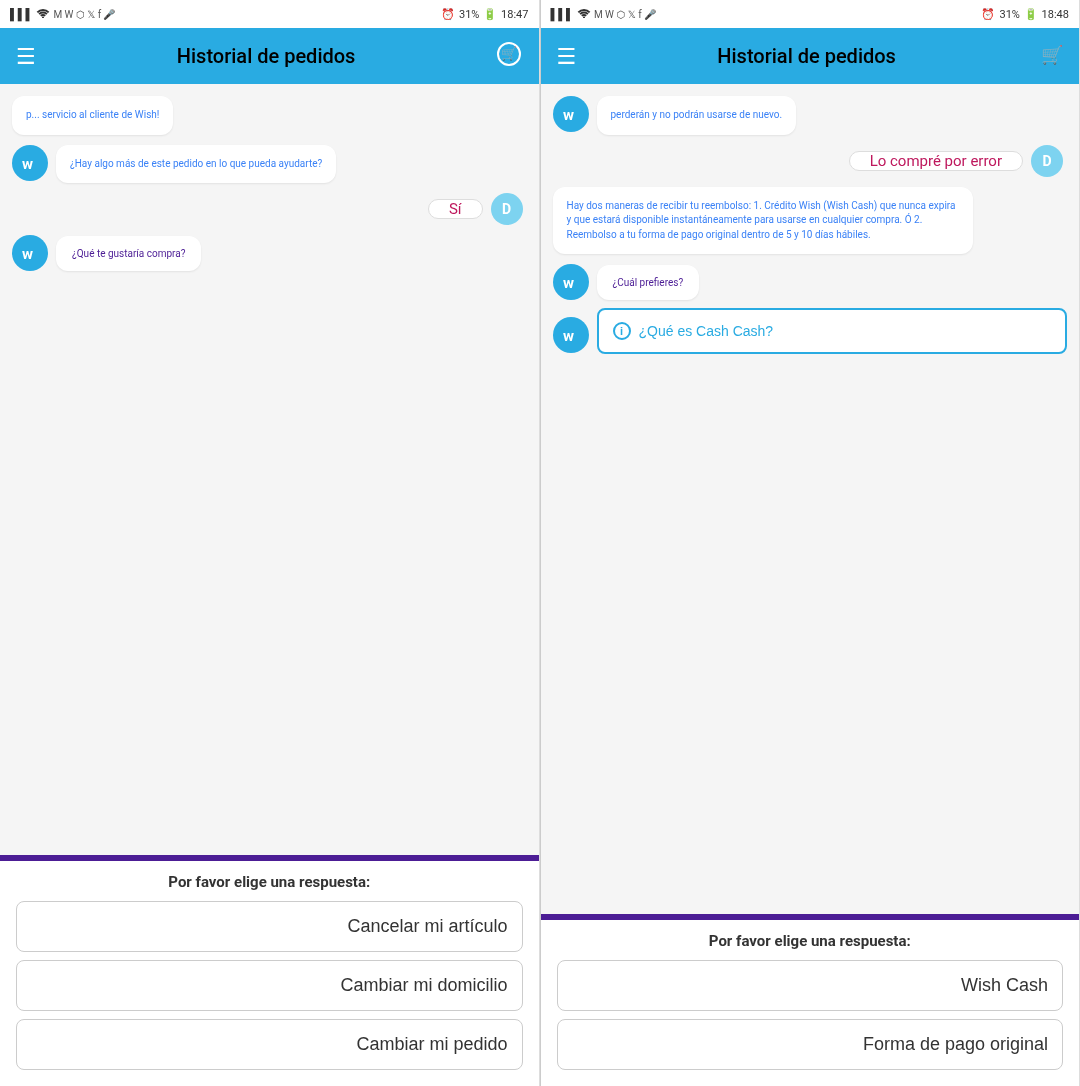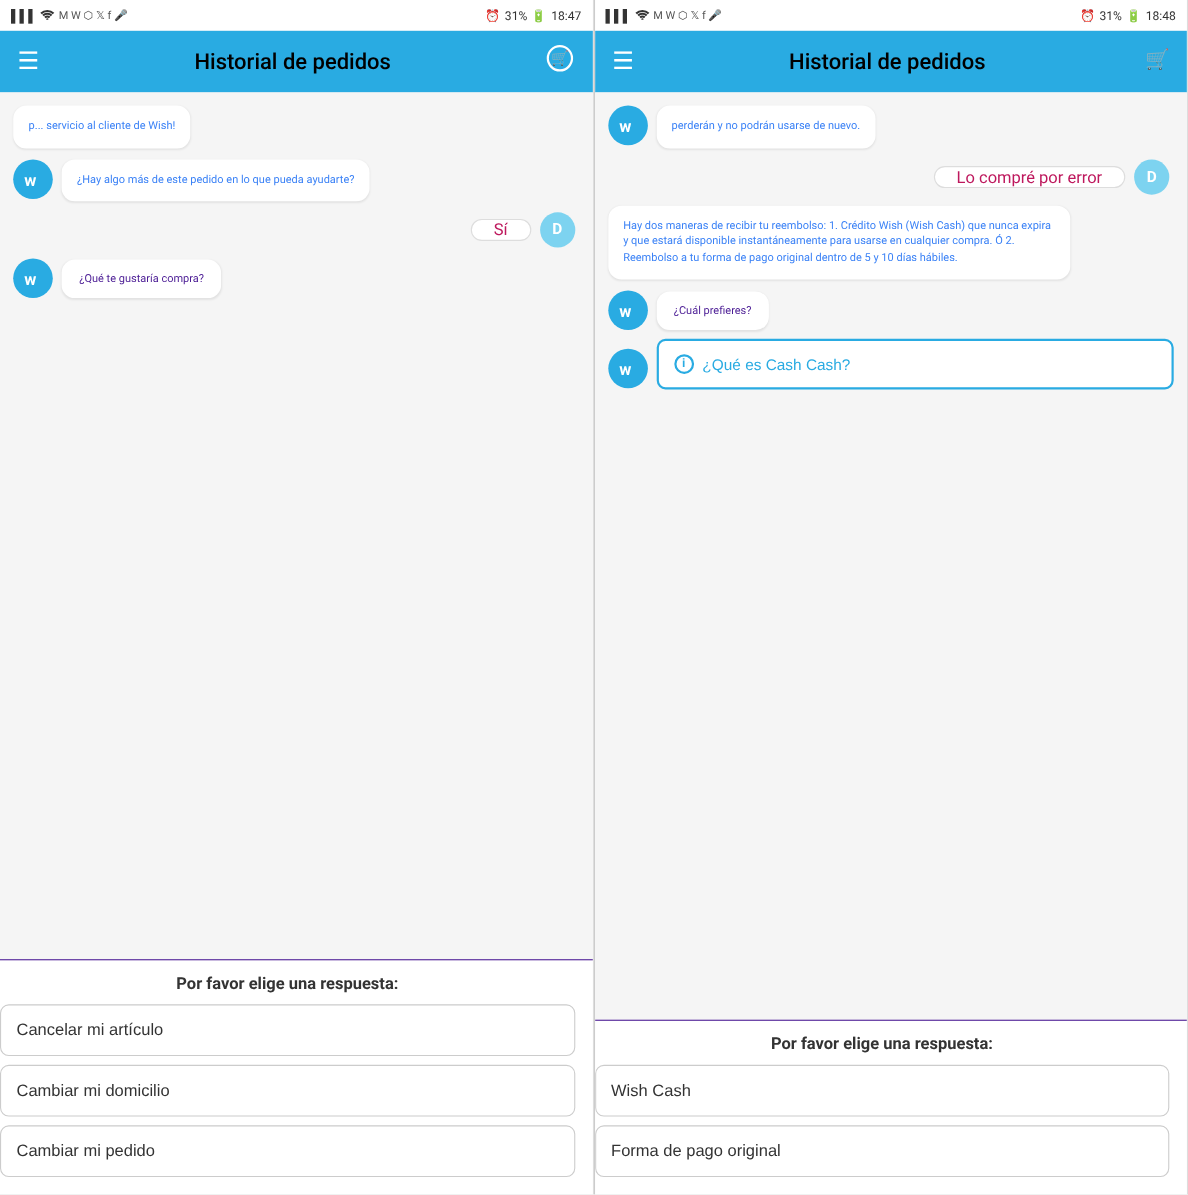--- a/index.html
+++ b/index.html
@@ -145,40 +145,40 @@
       background: white;
       border-radius: 12px;
       padding: 12px 16px;
       font-size: 10px;
       color: #4c1d95;
       box-shadow: 0 1px 2px rgba(0,0,0,0.08);
     }
     
     .bottom-section {
       background: white;
-      padding: 12px 16px 16px 0;
-      border-top: 1px solid #4c1d95;
+      padding: 12px 16px 16px 16px;
+      border-top: 6px solid #4c1d95;
     }
     .choose-label {
       font-size: 15px;
       font-weight: bold;
       color: #333;
       text-align: center;
       margin-bottom: 10px;
     }
     .option-button {
       display: block;
       width: 100%;
       background: white;
       border: 1px solid #ccc;
       border-radius: 8px;
       padding: 14px;
-      font-size: 15px;
+      font-size: 18px;
       color: #333;
-      text-align: left;
+      text-align: right;
       margin-bottom: 8px;
       cursor: pointer;
     }
     .option-button:last-child {
       margin-bottom: 0;
     }
 
     
     .divider {
       width: 1px;

